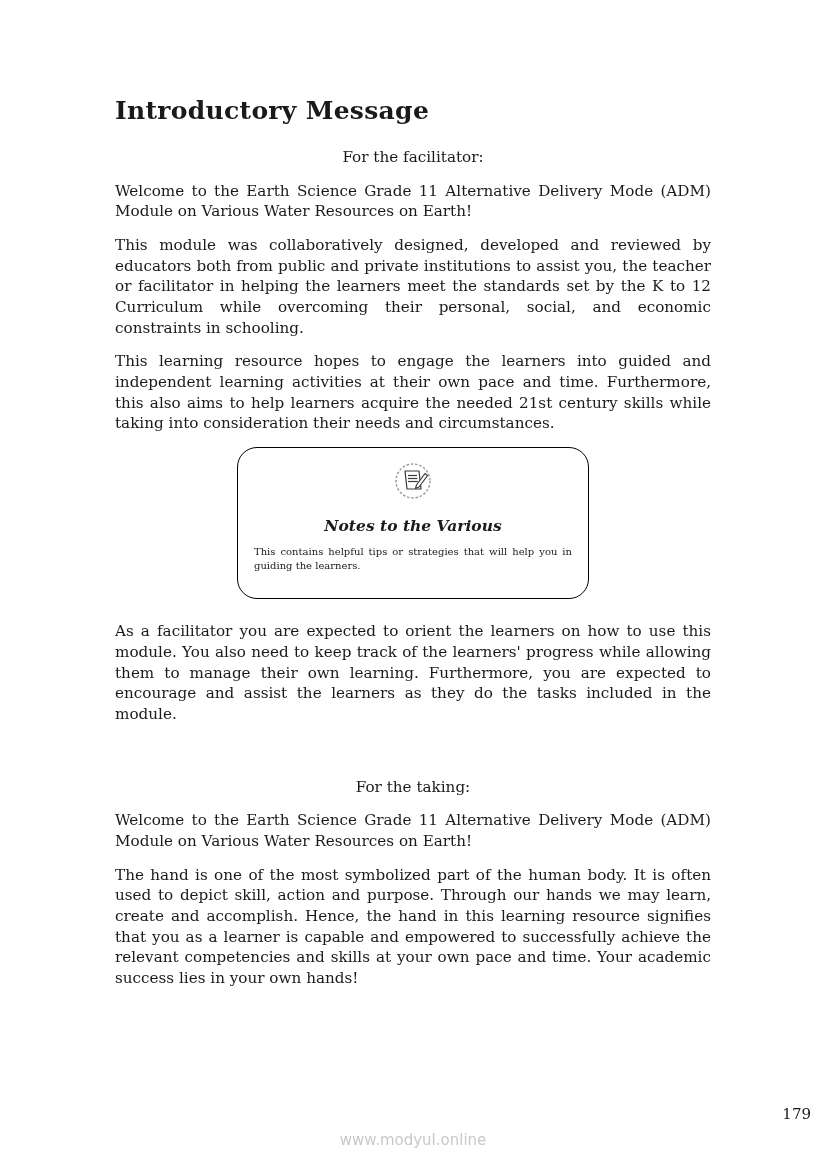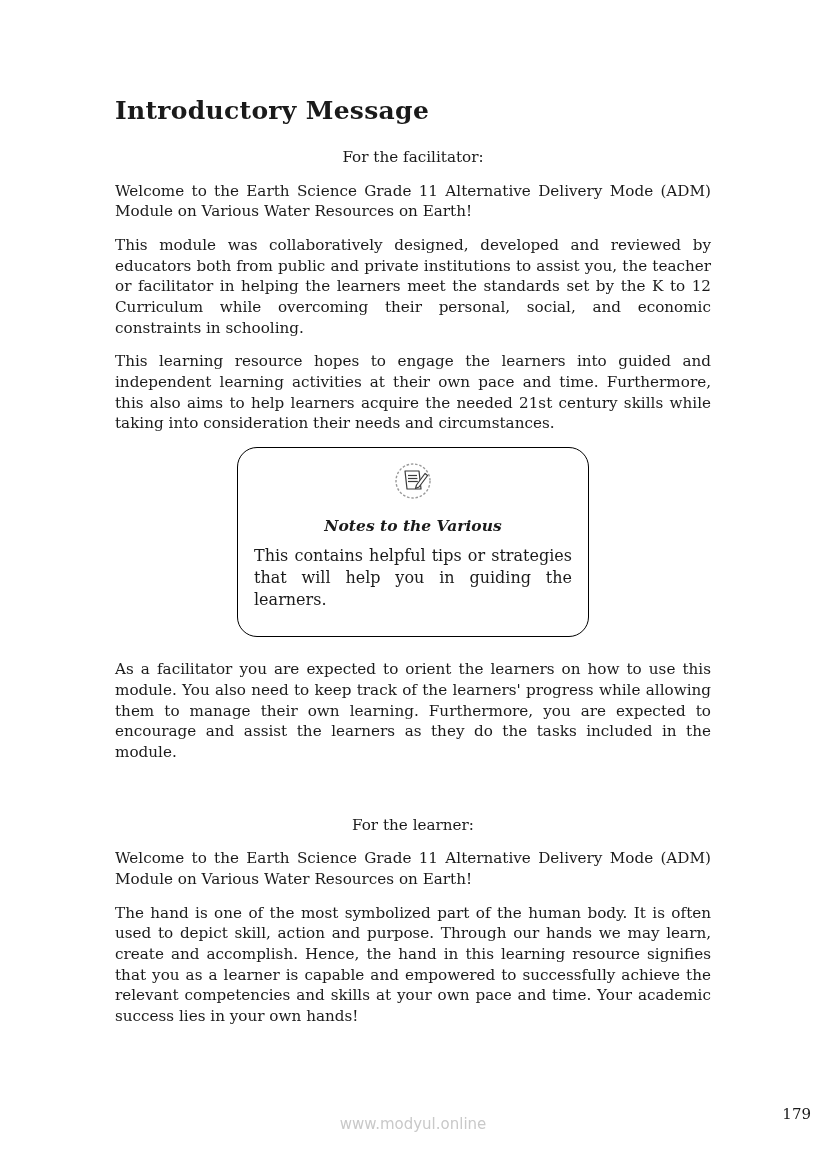--- a/index.html
+++ b/index.html
@@ -44,39 +44,39 @@
     justify-content: center;
     margin-bottom: 8px;
   }
   .notes-title {
     font-weight: bold;
     font-style: italic;
     font-size: 15.5px;
     margin-bottom: 10px;
   }
   .notes-body {
-    font-size: 16px;
+    font-size: 10px;
     line-height: 1.36;
     text-align: justify;
   }
   .footer-pageno {
     position: absolute;
     left: 0;
     right: 0;
     bottom: 46px;
     text-align: right;
     font-size: 15px;
     color: #1a1a1a;
     padding-left: 48px;
   }
   .footer-watermark {
     position: absolute;
     left: 0;
     right: 0;
-    bottom: 36px;
+    bottom: 20px;
     text-align: center;
     font-size: 15px;
     color: #c9c9c9;
     font-family: "DejaVu Sans", "Liberation Sans", sans-serif;
   }
 </style>
 </head>
 <body>
 
 <div class="page">
@@ -106,21 +106,21 @@
           </g>
         </svg>
       </span>
     </div>
     <div class="notes-title">Notes to the Various</div>
     <div class="notes-body">This contains helpful tips or strategies that will help you in guiding the learners.</div>
   </div>
 
   <p class="para">As a facilitator you are expected to orient the learners on how to use this module. You also need to keep track of the learners' progress while allowing them to manage their own learning. Furthermore, you are expected to encourage and assist the learners as they do the tasks included in the module.</p>
 
-  <p class="para no-justify section-gap">For the learner:</p>
+  <p class="para no-justify section-gap">For the taking:</p>
 
   <p class="para">Welcome to the Earth Science Grade 11 Alternative Delivery Mode (ADM) Module on Various Water Resources on Earth!</p>
 
   <p class="para">The hand is one of the most symbolized part of the human body. It is often used to depict skill, action and purpose. Through our hands we may learn, create and accomplish. Hence, the hand in this learning resource signifies that you as a learner is capable and empowered to successfully achieve the relevant competencies and skills at your own pace and time. Your academic success lies in your own hands!</p>
 
 
   <div class="footer-pageno">179</div>
   <div class="footer-watermark">www.modyul.online</div>
 
 </div>

